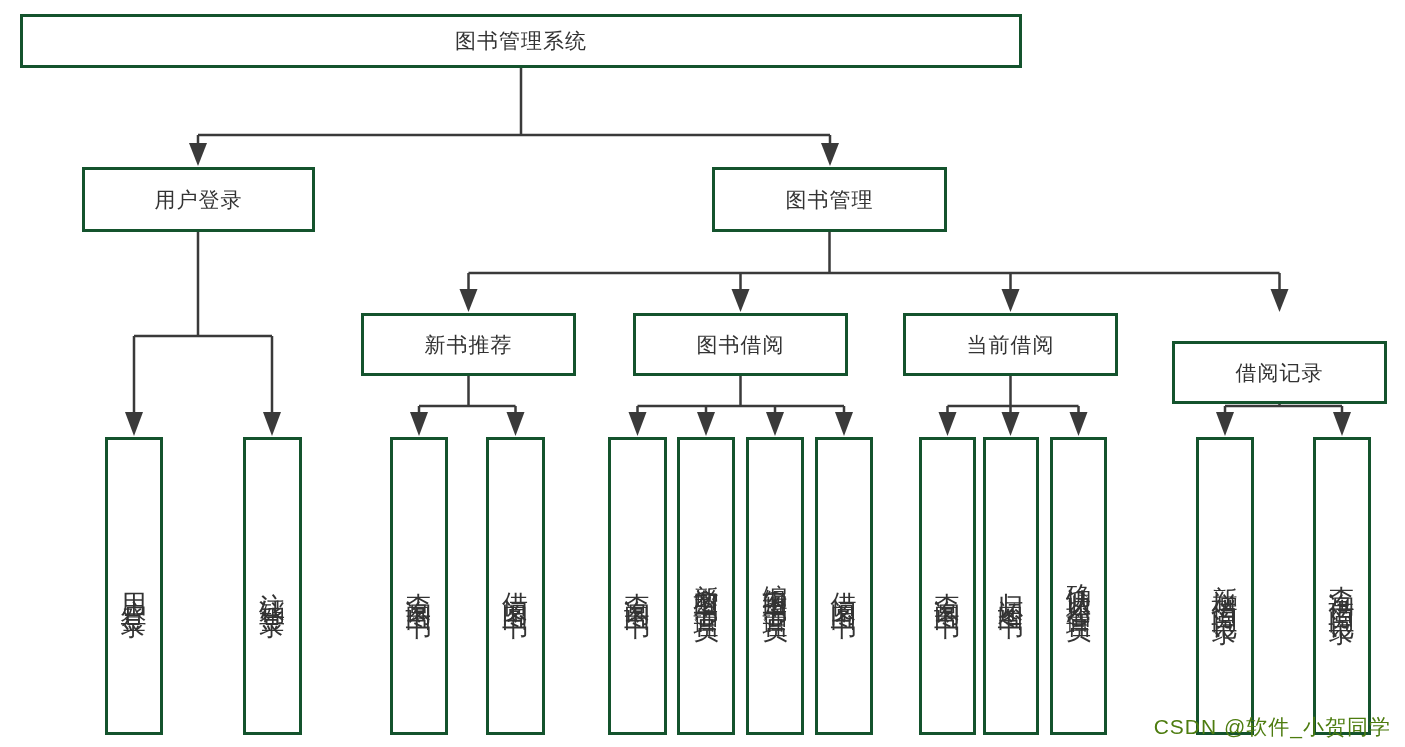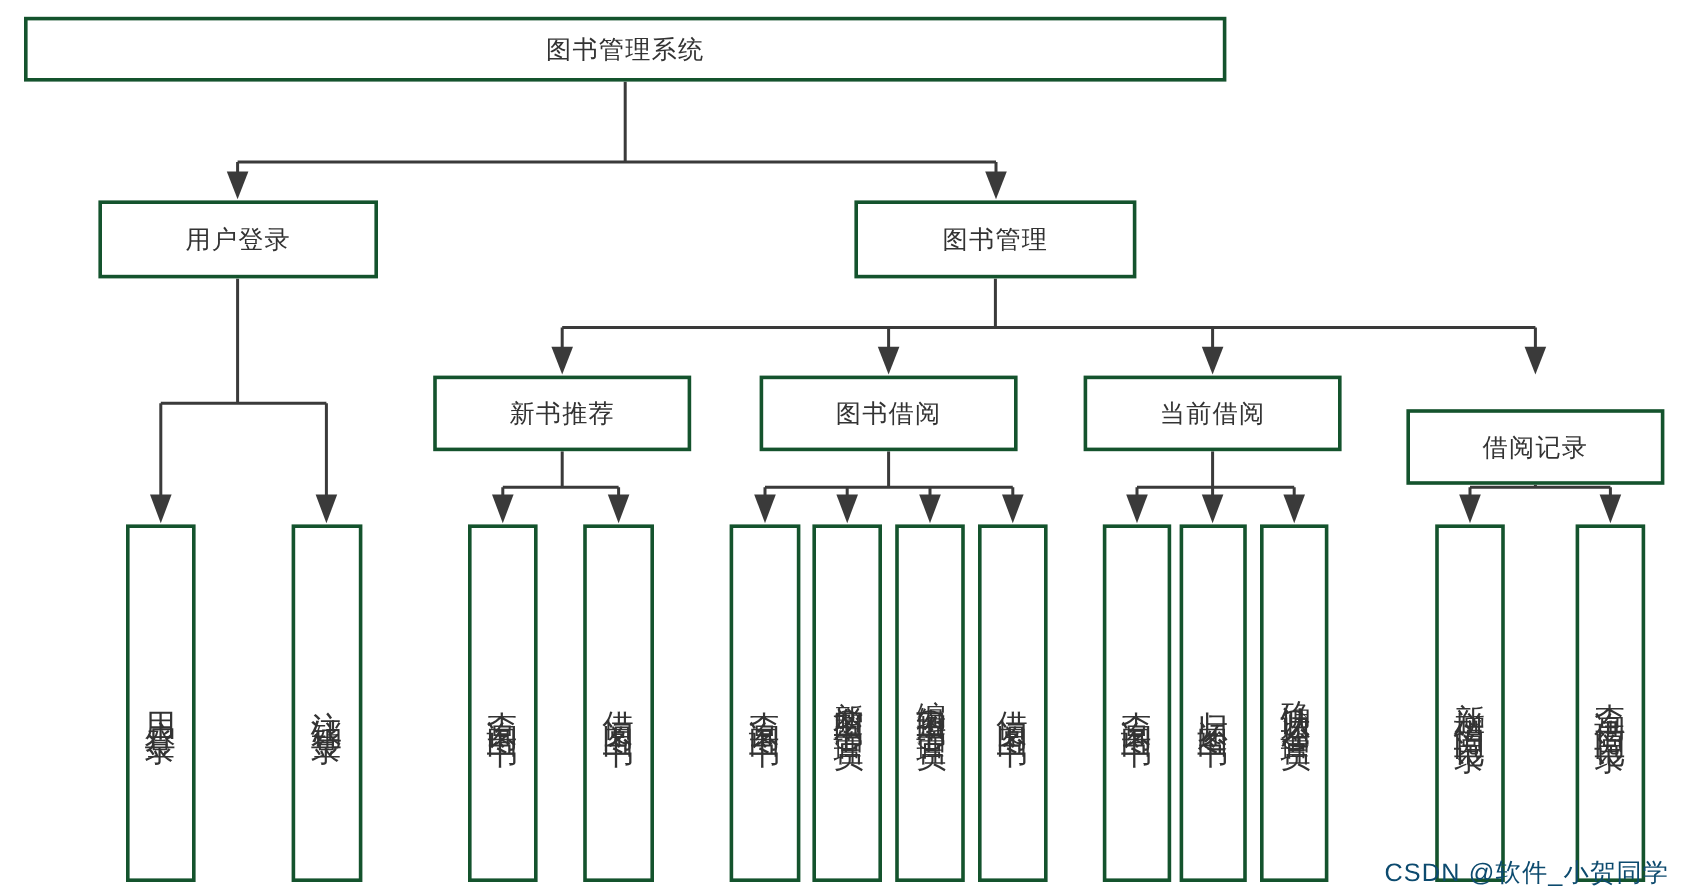--- a/index.html
+++ b/index.html
@@ -38,21 +38,21 @@
     letter-spacing: 7px;
     line-height: 1;
     white-space: nowrap;
   }
   .leaf.tight > span { font-size: 25px; letter-spacing: 5px; }
   #watermark {
     position: absolute;
     top: 713px;
     right: 14px;
     font-size: 21px;
-    color: #0c4a6e;
+    color: #4d7c0f;
     letter-spacing: 1px;
     white-space: nowrap;
   }
 </style>
 </head>
 <body>
 
 <div id="canvas">
 
   <svg id="connectors" viewBox="0 0 1405 747" xmlns="http://www.w3.org/2000/svg">

